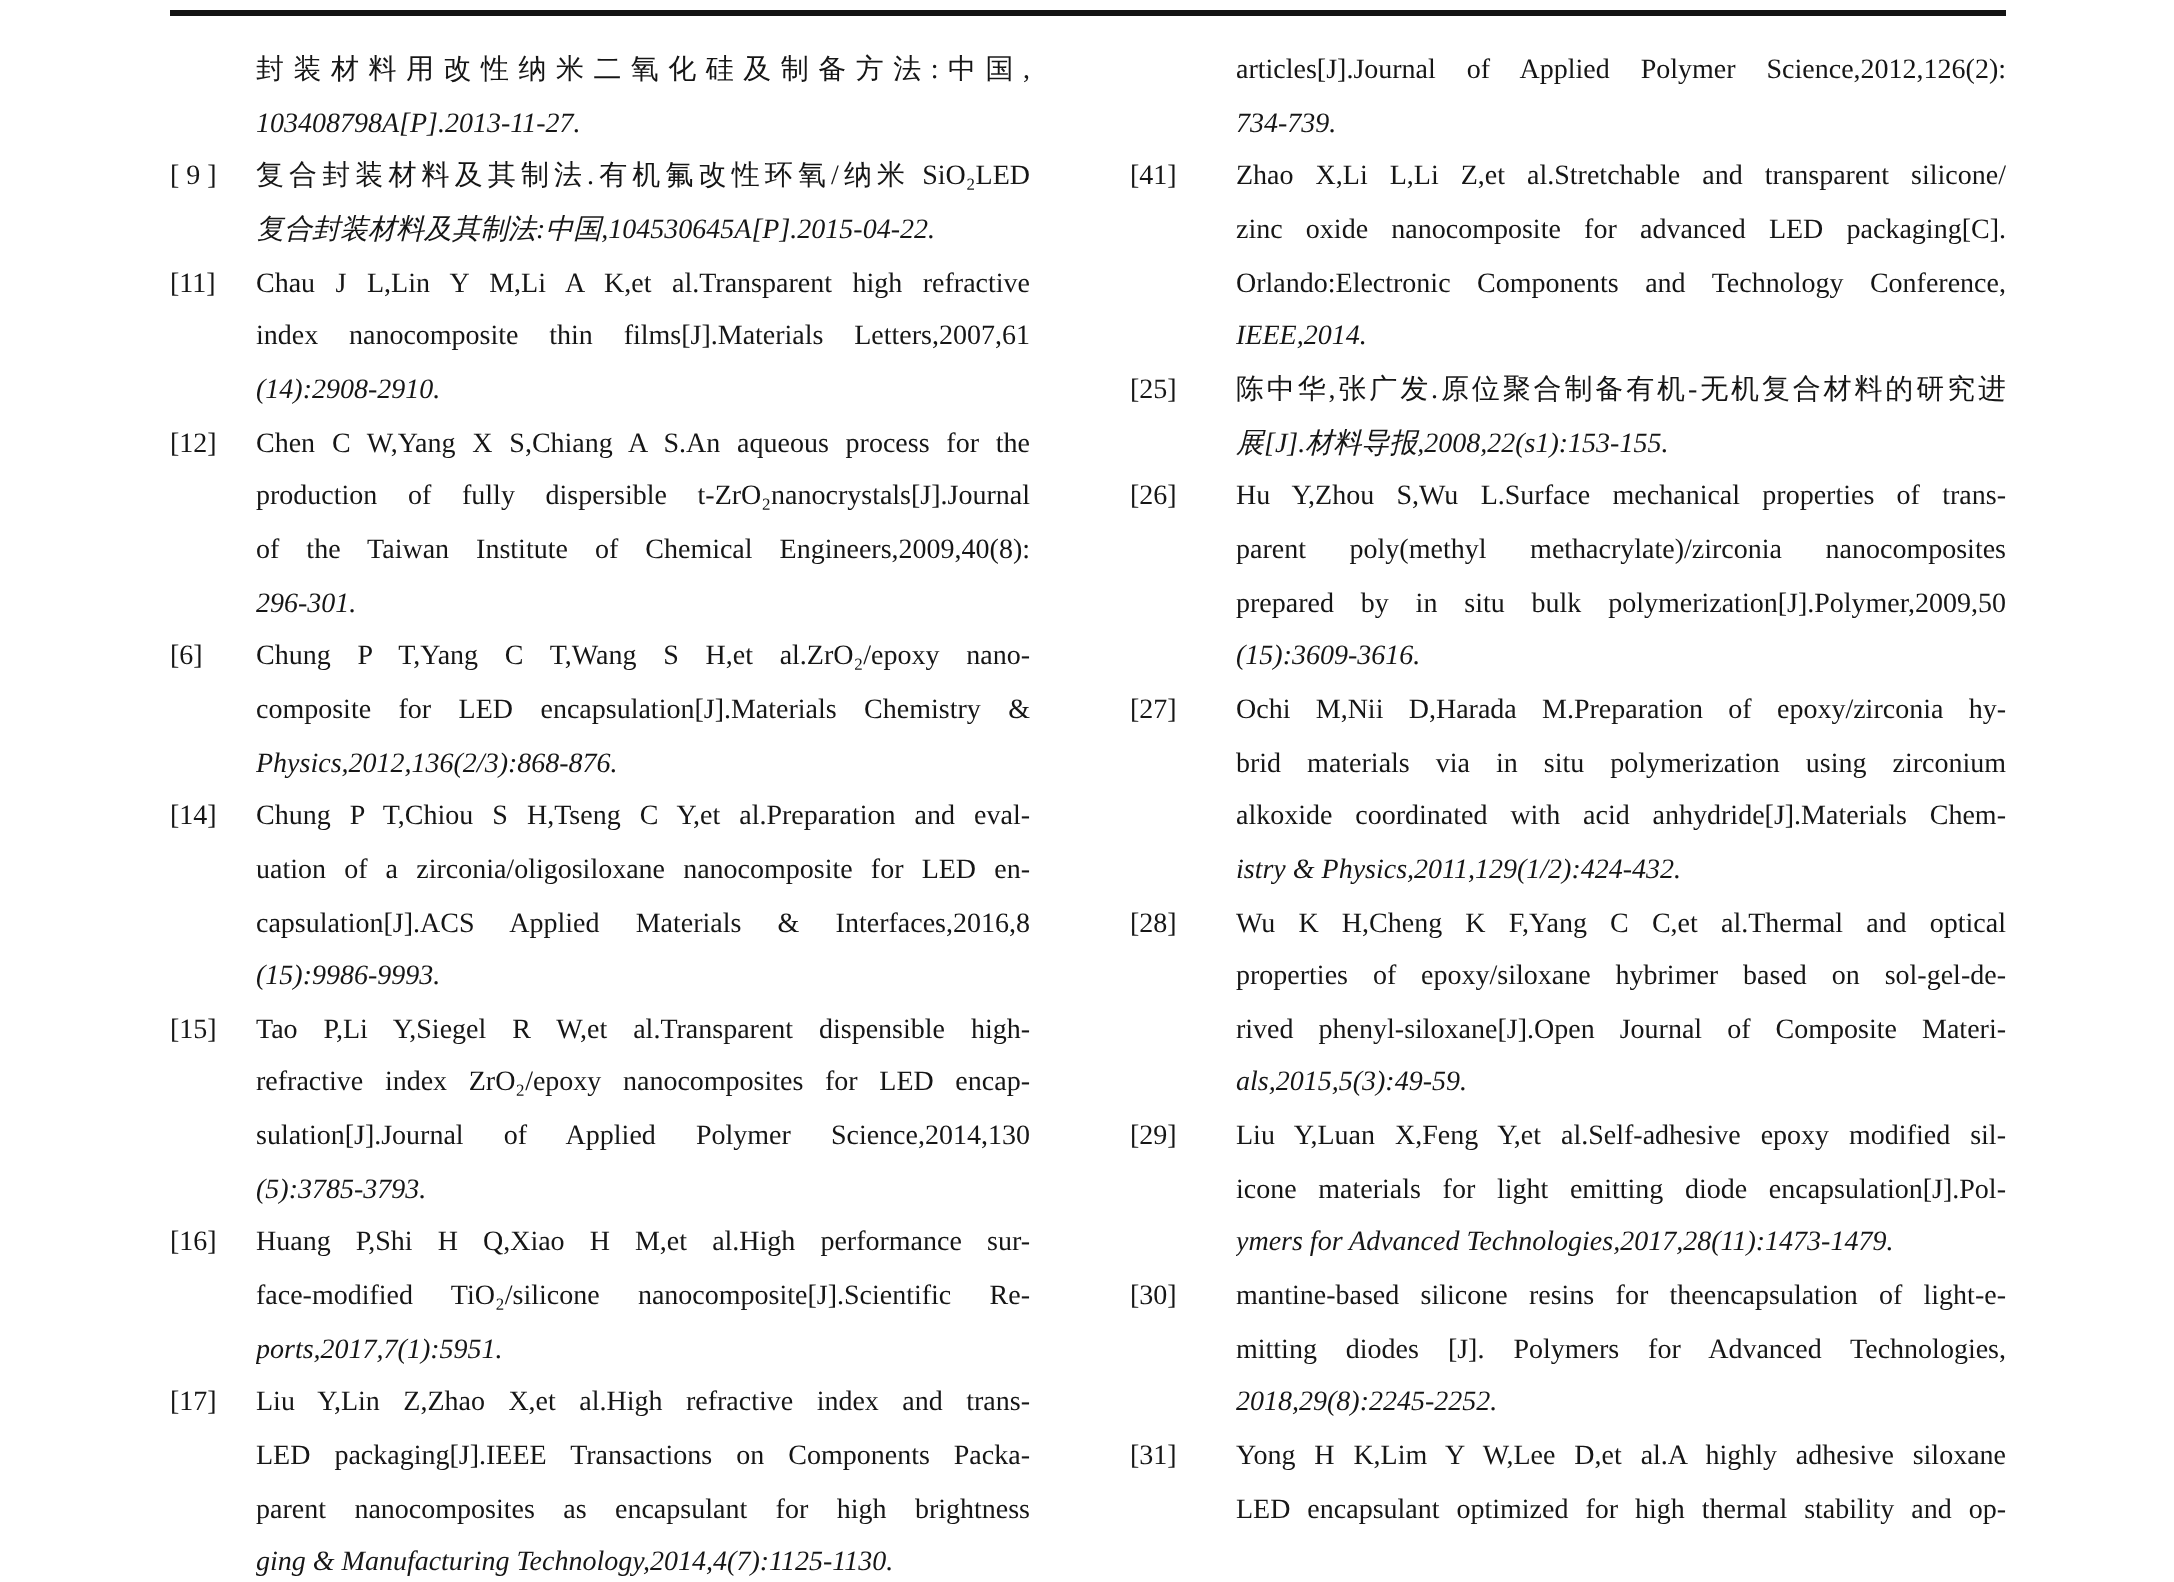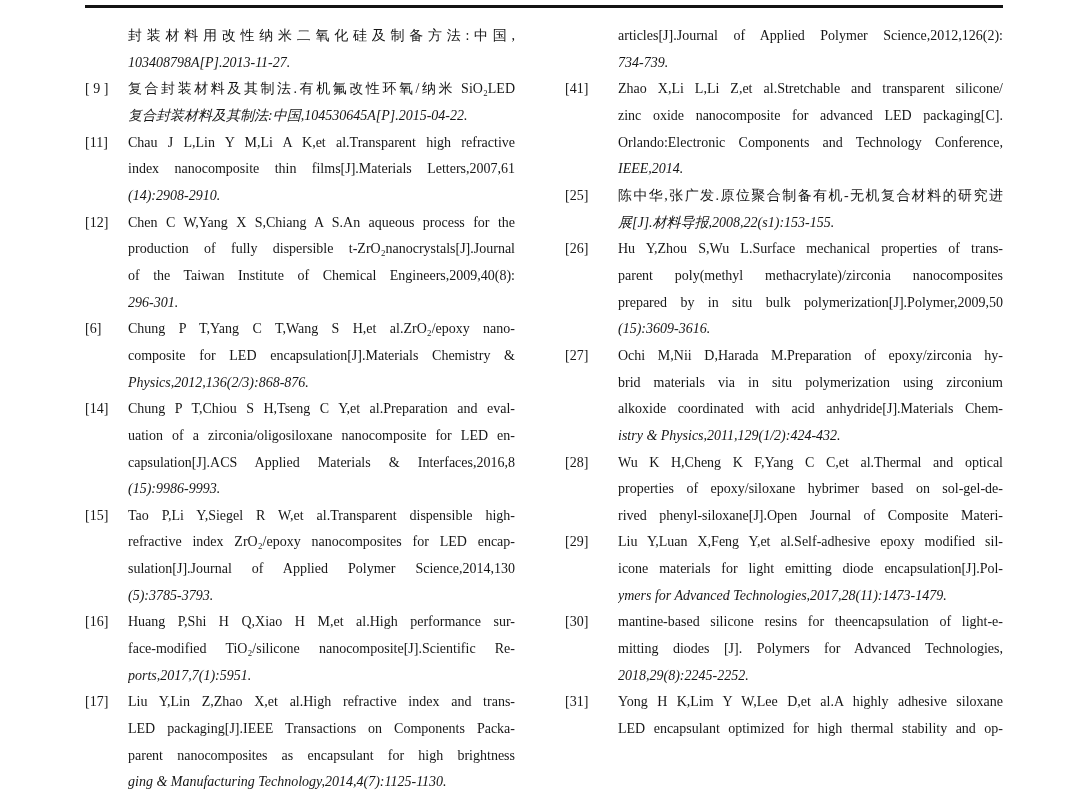--- a/index.html
+++ b/index.html
@@ -181,20 +181,21 @@
           <div class="line">alkoxide coordinated with acid anhydride[J].Materials Chem-</div>
           <div class="line plain">istry &amp; Physics,2011,129(1/2):424-432.</div>
         </div>
   </div>
       <div class="ref">
     <div class="ref-label">[28]</div>
     <div class="ref-text">
           <div class="line">Wu K H,Cheng K F,Yang C C,et al.Thermal and optical</div>
           <div class="line">properties of epoxy/siloxane hybrimer based on sol-gel-de-</div>
           <div class="line">rived phenyl-siloxane[J].Open Journal of Composite Materi-</div>
+          <div class="line plain">als,2015,5(3):49-59.</div>
         </div>
   </div>
       <div class="ref">
     <div class="ref-label">[29]</div>
     <div class="ref-text">
           <div class="line">Liu Y,Luan X,Feng Y,et al.Self-adhesive epoxy modified sil-</div>
           <div class="line">icone materials for light emitting diode encapsulation[J].Pol-</div>
           <div class="line plain">ymers for Advanced Technologies,2017,28(11):1473-1479.</div>
         </div>
   </div>

